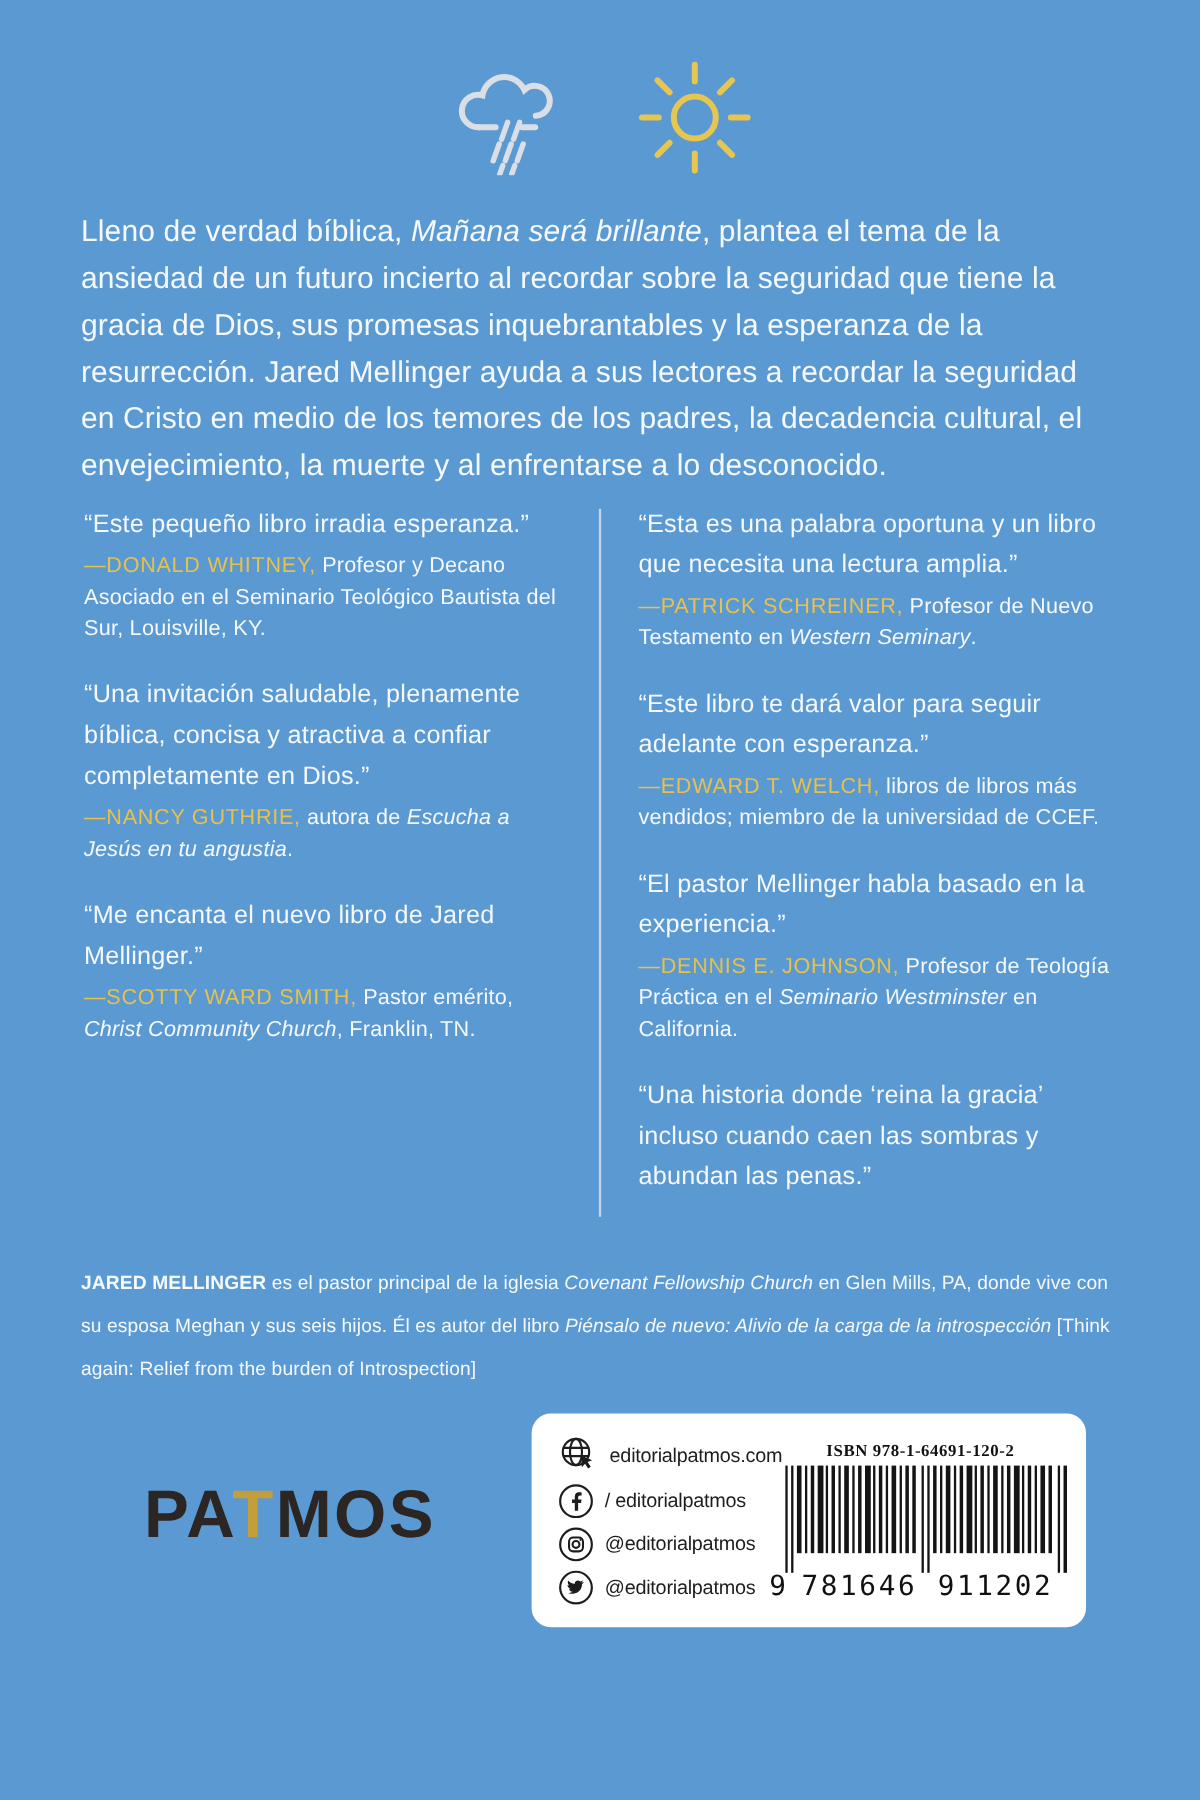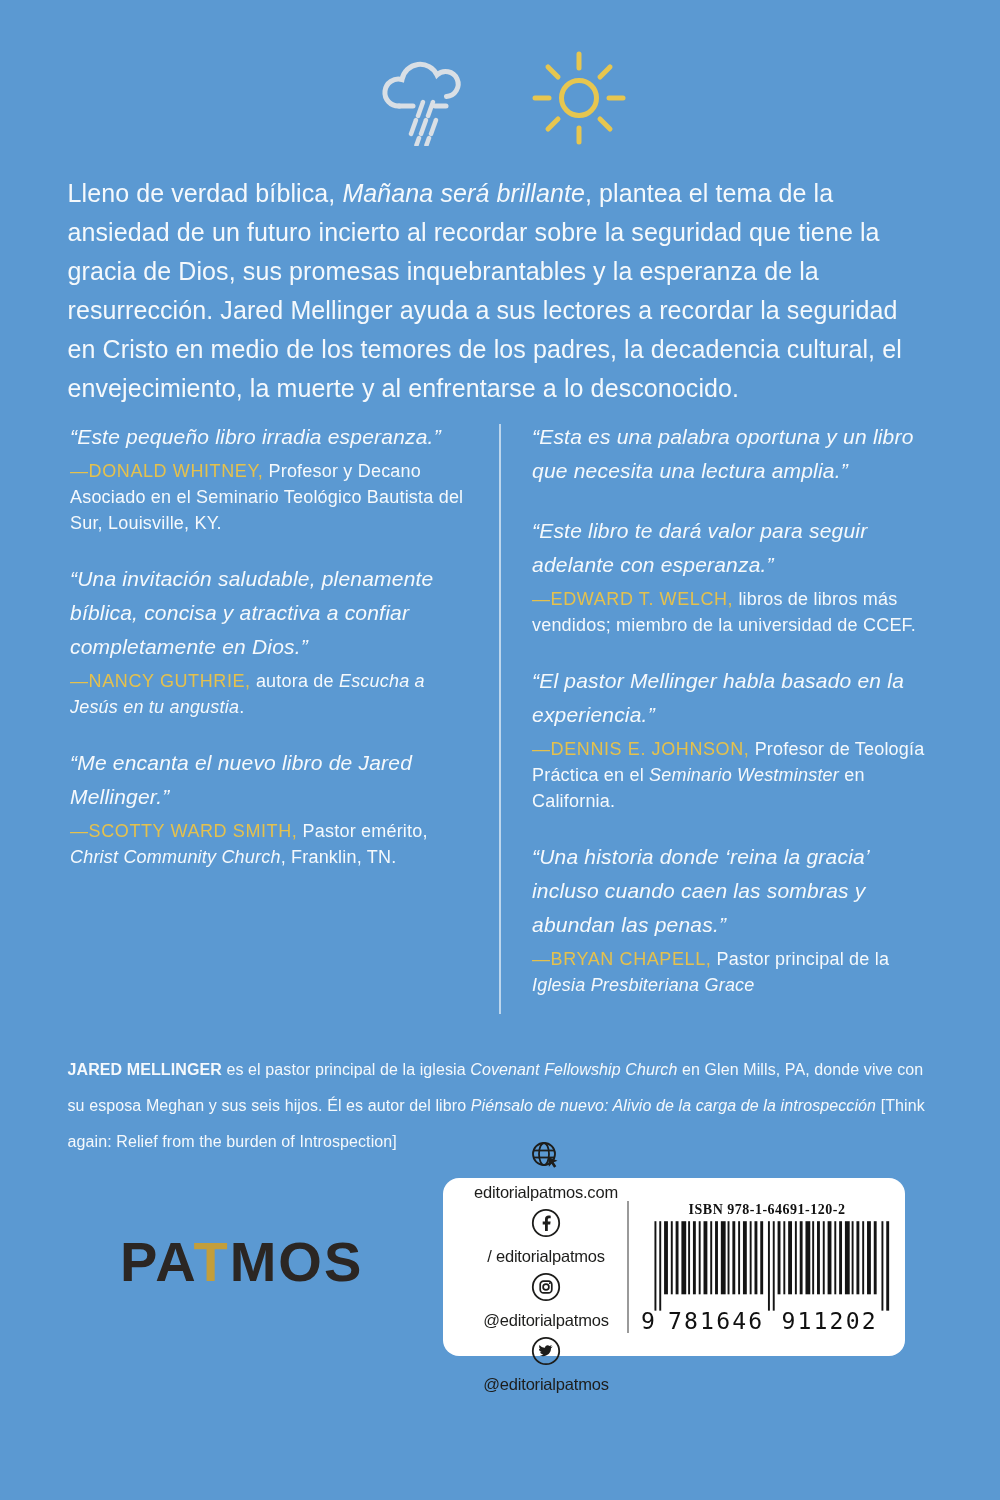--- a/index.html
+++ b/index.html
@@ -23,21 +23,21 @@
 
   .quotes { position:relative; display:flex; width:860px; margin:12px auto 0; }
   .quotes::before {
     content:""; position:absolute; left:50%; top:4px; bottom:10px;
     width:2px; margin-left:-1px; background:rgba(255,255,255,.6);
   }
   .col { width:50%; }
   .col.left  { padding-right:32px; }
   .col.right { padding-left:32px; }
   .t { margin-bottom:26px; }
-  .t .q   { font-size:21px; line-height:34px; letter-spacing:.2px;font-style:italic; }
+  .t .q   { font-size:21px; line-height:34px; letter-spacing:.2px; }
   .t .attr{ font-size:18px; line-height:26px; margin-top:4px; letter-spacing:.2px; }
   .t .name{ color:#E5C14D; font-weight:normal; letter-spacing:.6px; }
 
   .bio {
     margin:28px auto 0; width:865px;
     font-size:16px; line-height:36px; letter-spacing:.1px;
   }
 
   .footer { position:relative; height:230px; margin-top:12px; }
   .logo {
@@ -46,21 +46,21 @@
     color:#2B2623; line-height:1;
   }
   .logo .gold { color:#C39E3B; }
 
   .infobox {
     position:absolute; left:443px; top:6px; width:462px; height:178px;
     background:#FFFFFF; border-radius:16px;
     display:flex; align-items:center; color:#1D1D1B;
   }
   .social { width:186px; padding-left:22px; }
-  .social-row { display:flex; align-items:center; gap:9px; margin:6px 0;flex-direction:column; }
+  .social-row { display:flex; align-items:center; gap:9px; margin:6px 0; }
   .social-row svg { flex:0 0 auto; display:block; }
   .social-label { font-size:16.5px; color:#1D1D1B; letter-spacing:-.2px; white-space:nowrap; }
   .vdiv { width:2px; height:132px; background:#9A9A9A; }
   .barcode-block { flex:1; text-align:center; padding:0 12px; }
   .isbn-label {
     font-family:"Liberation Serif", serif; font-weight:bold;
     font-size:14px; letter-spacing:.5px; color:#111; margin-bottom:3px;
   }
   .barcode-block svg { display:block; margin:0 auto; }
   .bc-digits { font-family:"DejaVu Sans Mono", monospace; font-size:24px; fill:#111; }
@@ -119,35 +119,35 @@
       <p class="q">“Me encanta el nuevo libro de Jared Mellinger.”</p>
       <p class="attr"><span class="name">—SCOTTY WARD SMITH,</span><span> Pastor emérito, </span><span class="it">Christ Community Church</span><span>, Franklin, TN.</span></p>
     </div>
 
 
   </div>
   <div class="col right">
 
     <div class="t">
       <p class="q">“Esta es una palabra oportuna y un libro que necesita una lectura amplia.”</p>
+      <p class="attr"><span class="name">—PATRICK SCHREINER,</span><span> Profesor de Nuevo Testamento en </span><span class="it">Western Seminary</span><span>.</span></p>
     </div>
 
     <div class="t">
       <p class="q">“Este libro te dará valor para seguir adelante con esperanza.”</p>
       <p class="attr"><span class="name">—EDWARD T. WELCH,</span><span> libros de libros más vendidos; miembro de la universidad de CCEF.</span><span class="it"></span><span></span></p>
     </div>
 
     <div class="t">
       <p class="q">“El pastor Mellinger habla basado en la experiencia.”</p>
       <p class="attr"><span class="name">—DENNIS E. JOHNSON,</span><span> Profesor de Teología Práctica en el </span><span class="it">Seminario Westminster</span><span> en California.</span></p>
     </div>
 
     <div class="t">
       <p class="q">“Una historia donde ‘reina la gracia’ incluso cuando caen las sombras y abundan las penas.”</p>
-      <p class="attr"><span class="name">—BRYAN CHAPELL,</span><span> Pastor principal de la </span><span class="it">Iglesia Presbiteriana Grace</span><span></span></p>
     </div>
 
   </div>
 </div>
 
 <p class="bio"><span class="b">JARED MELLINGER</span><span> es el pastor principal de la iglesia </span><span class="it">Covenant Fellowship Church</span><span> en Glen Mills, PA, donde vive con su esposa Meghan y sus seis hijos. Él es autor del libro </span><span class="it">Piénsalo de nuevo: Alivio de la carga de la introspección</span><span> [Think again: Relief from the burden of Introspection]</span></p>
 
 <div class="footer">
 
   <div class="logo"><span>PA</span><span class="gold">T</span><span>MOS</span></div>

